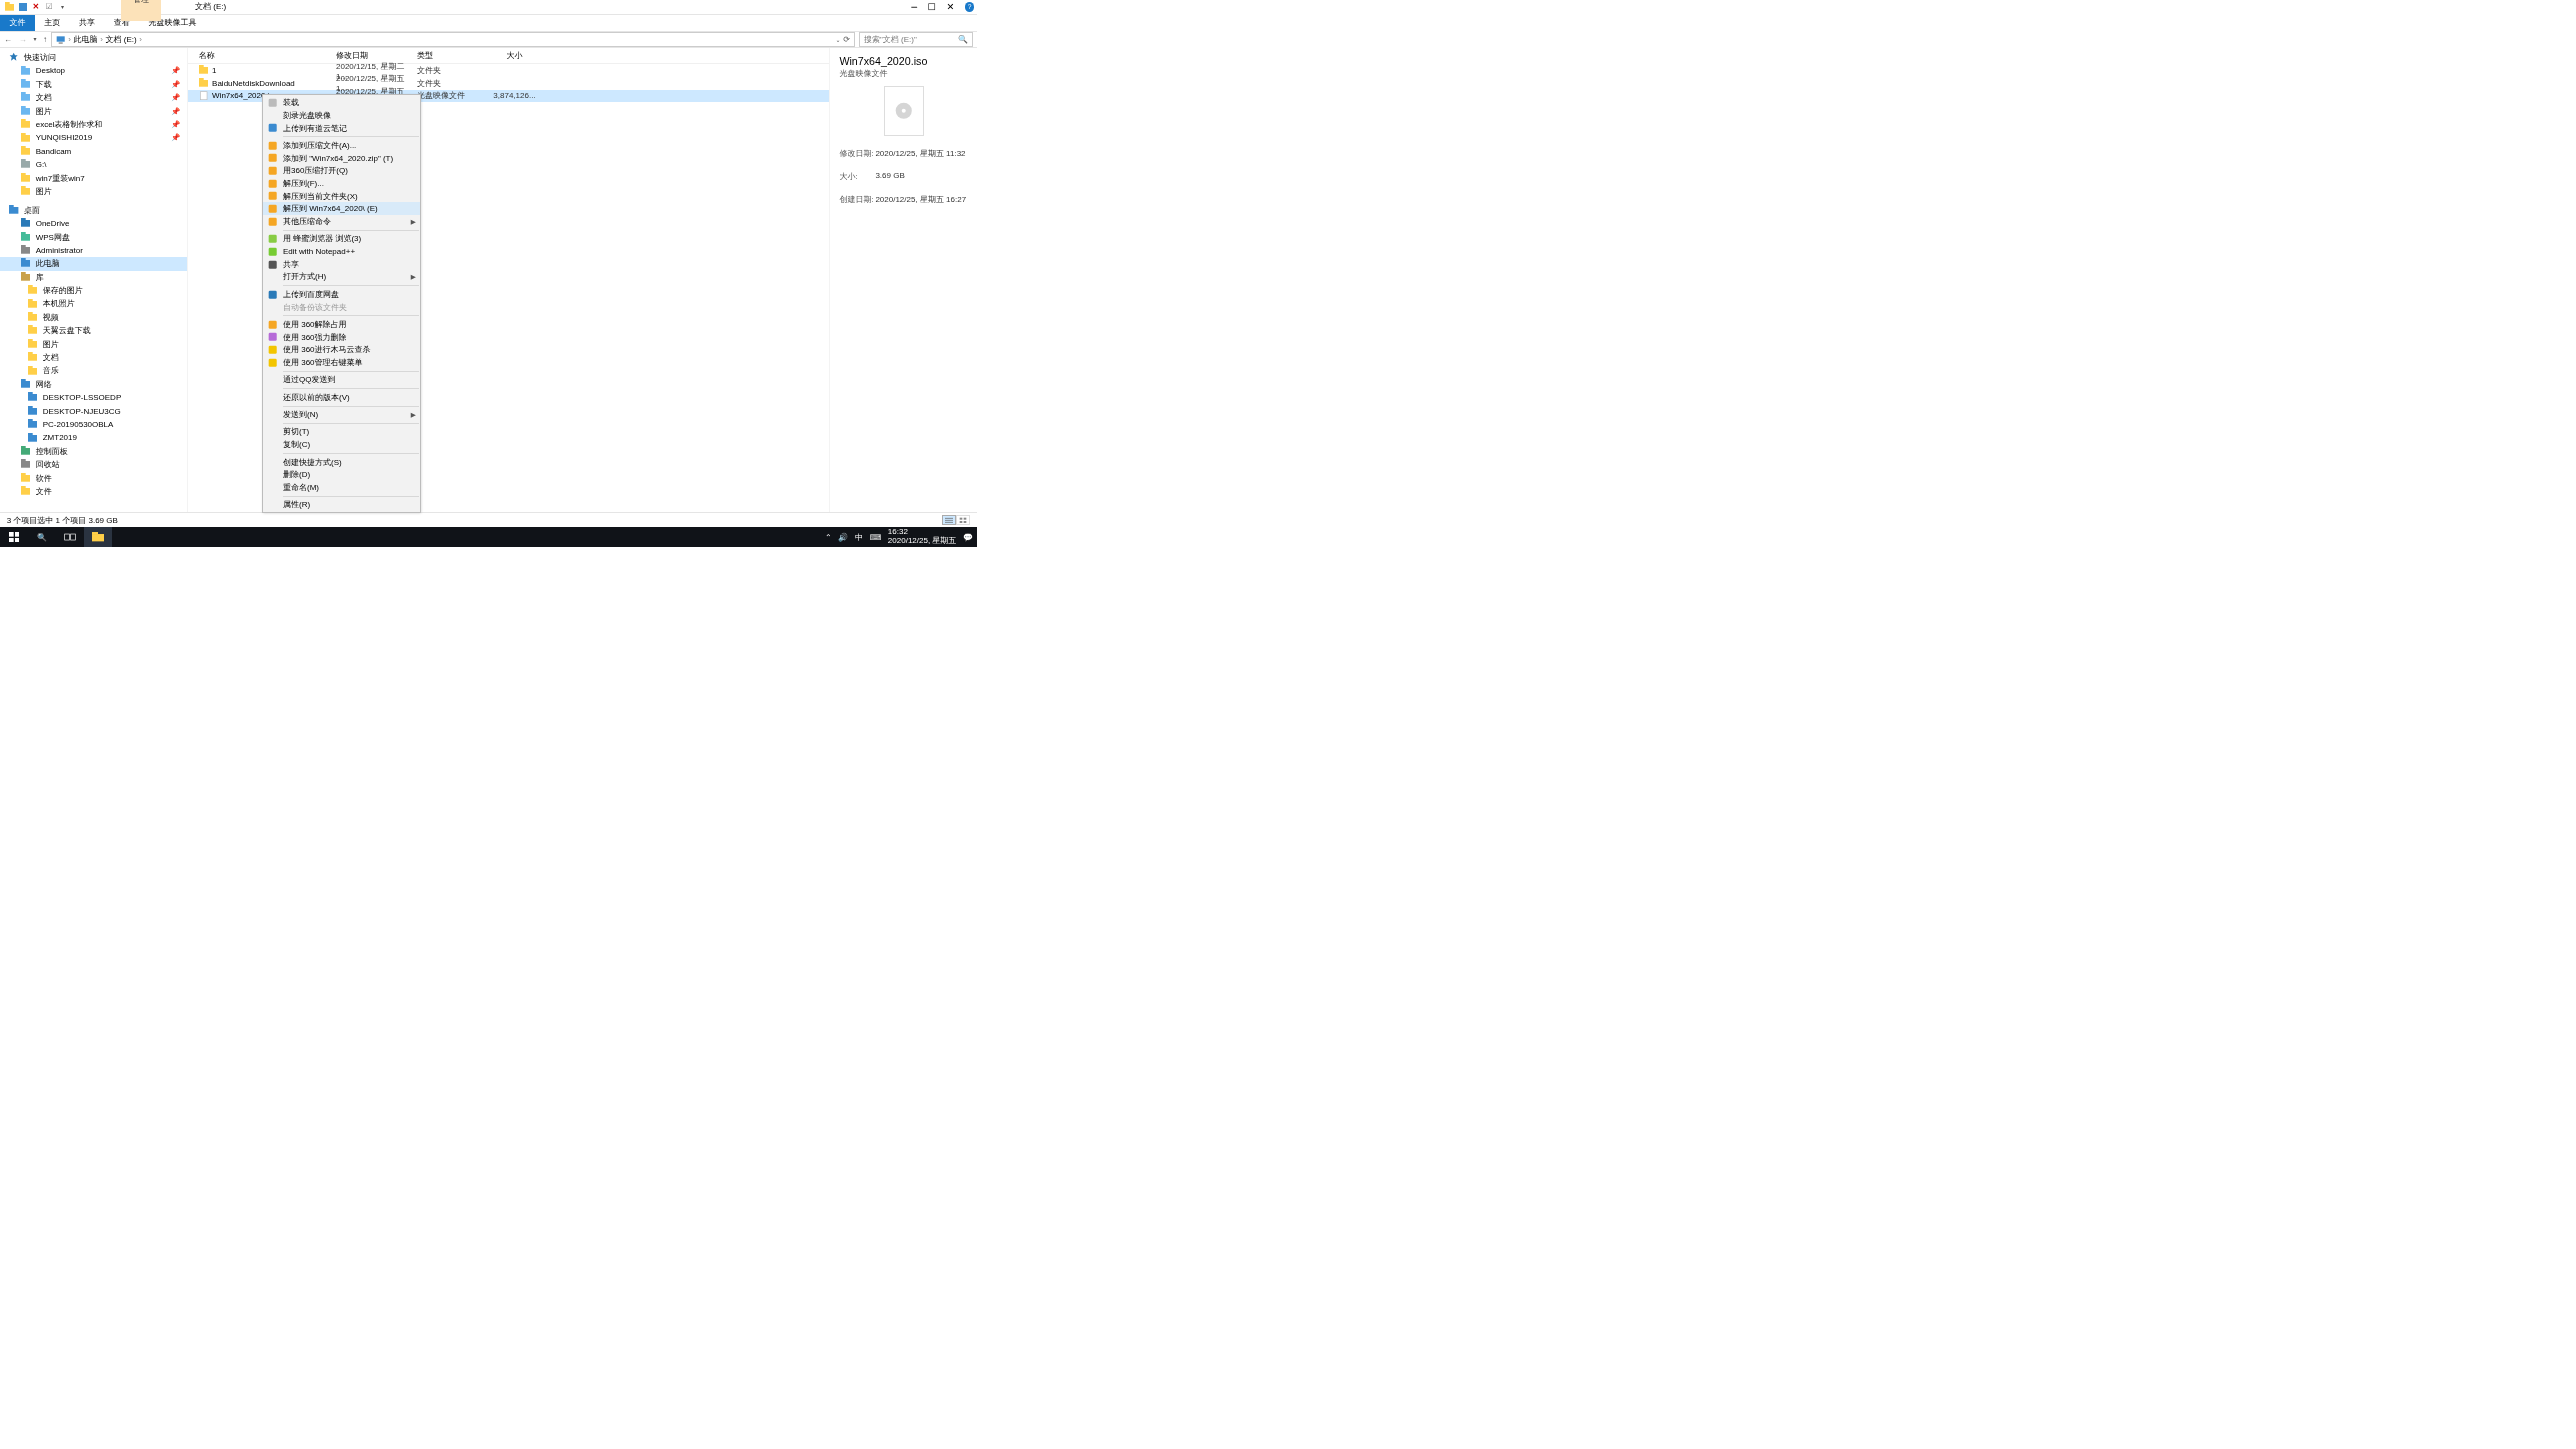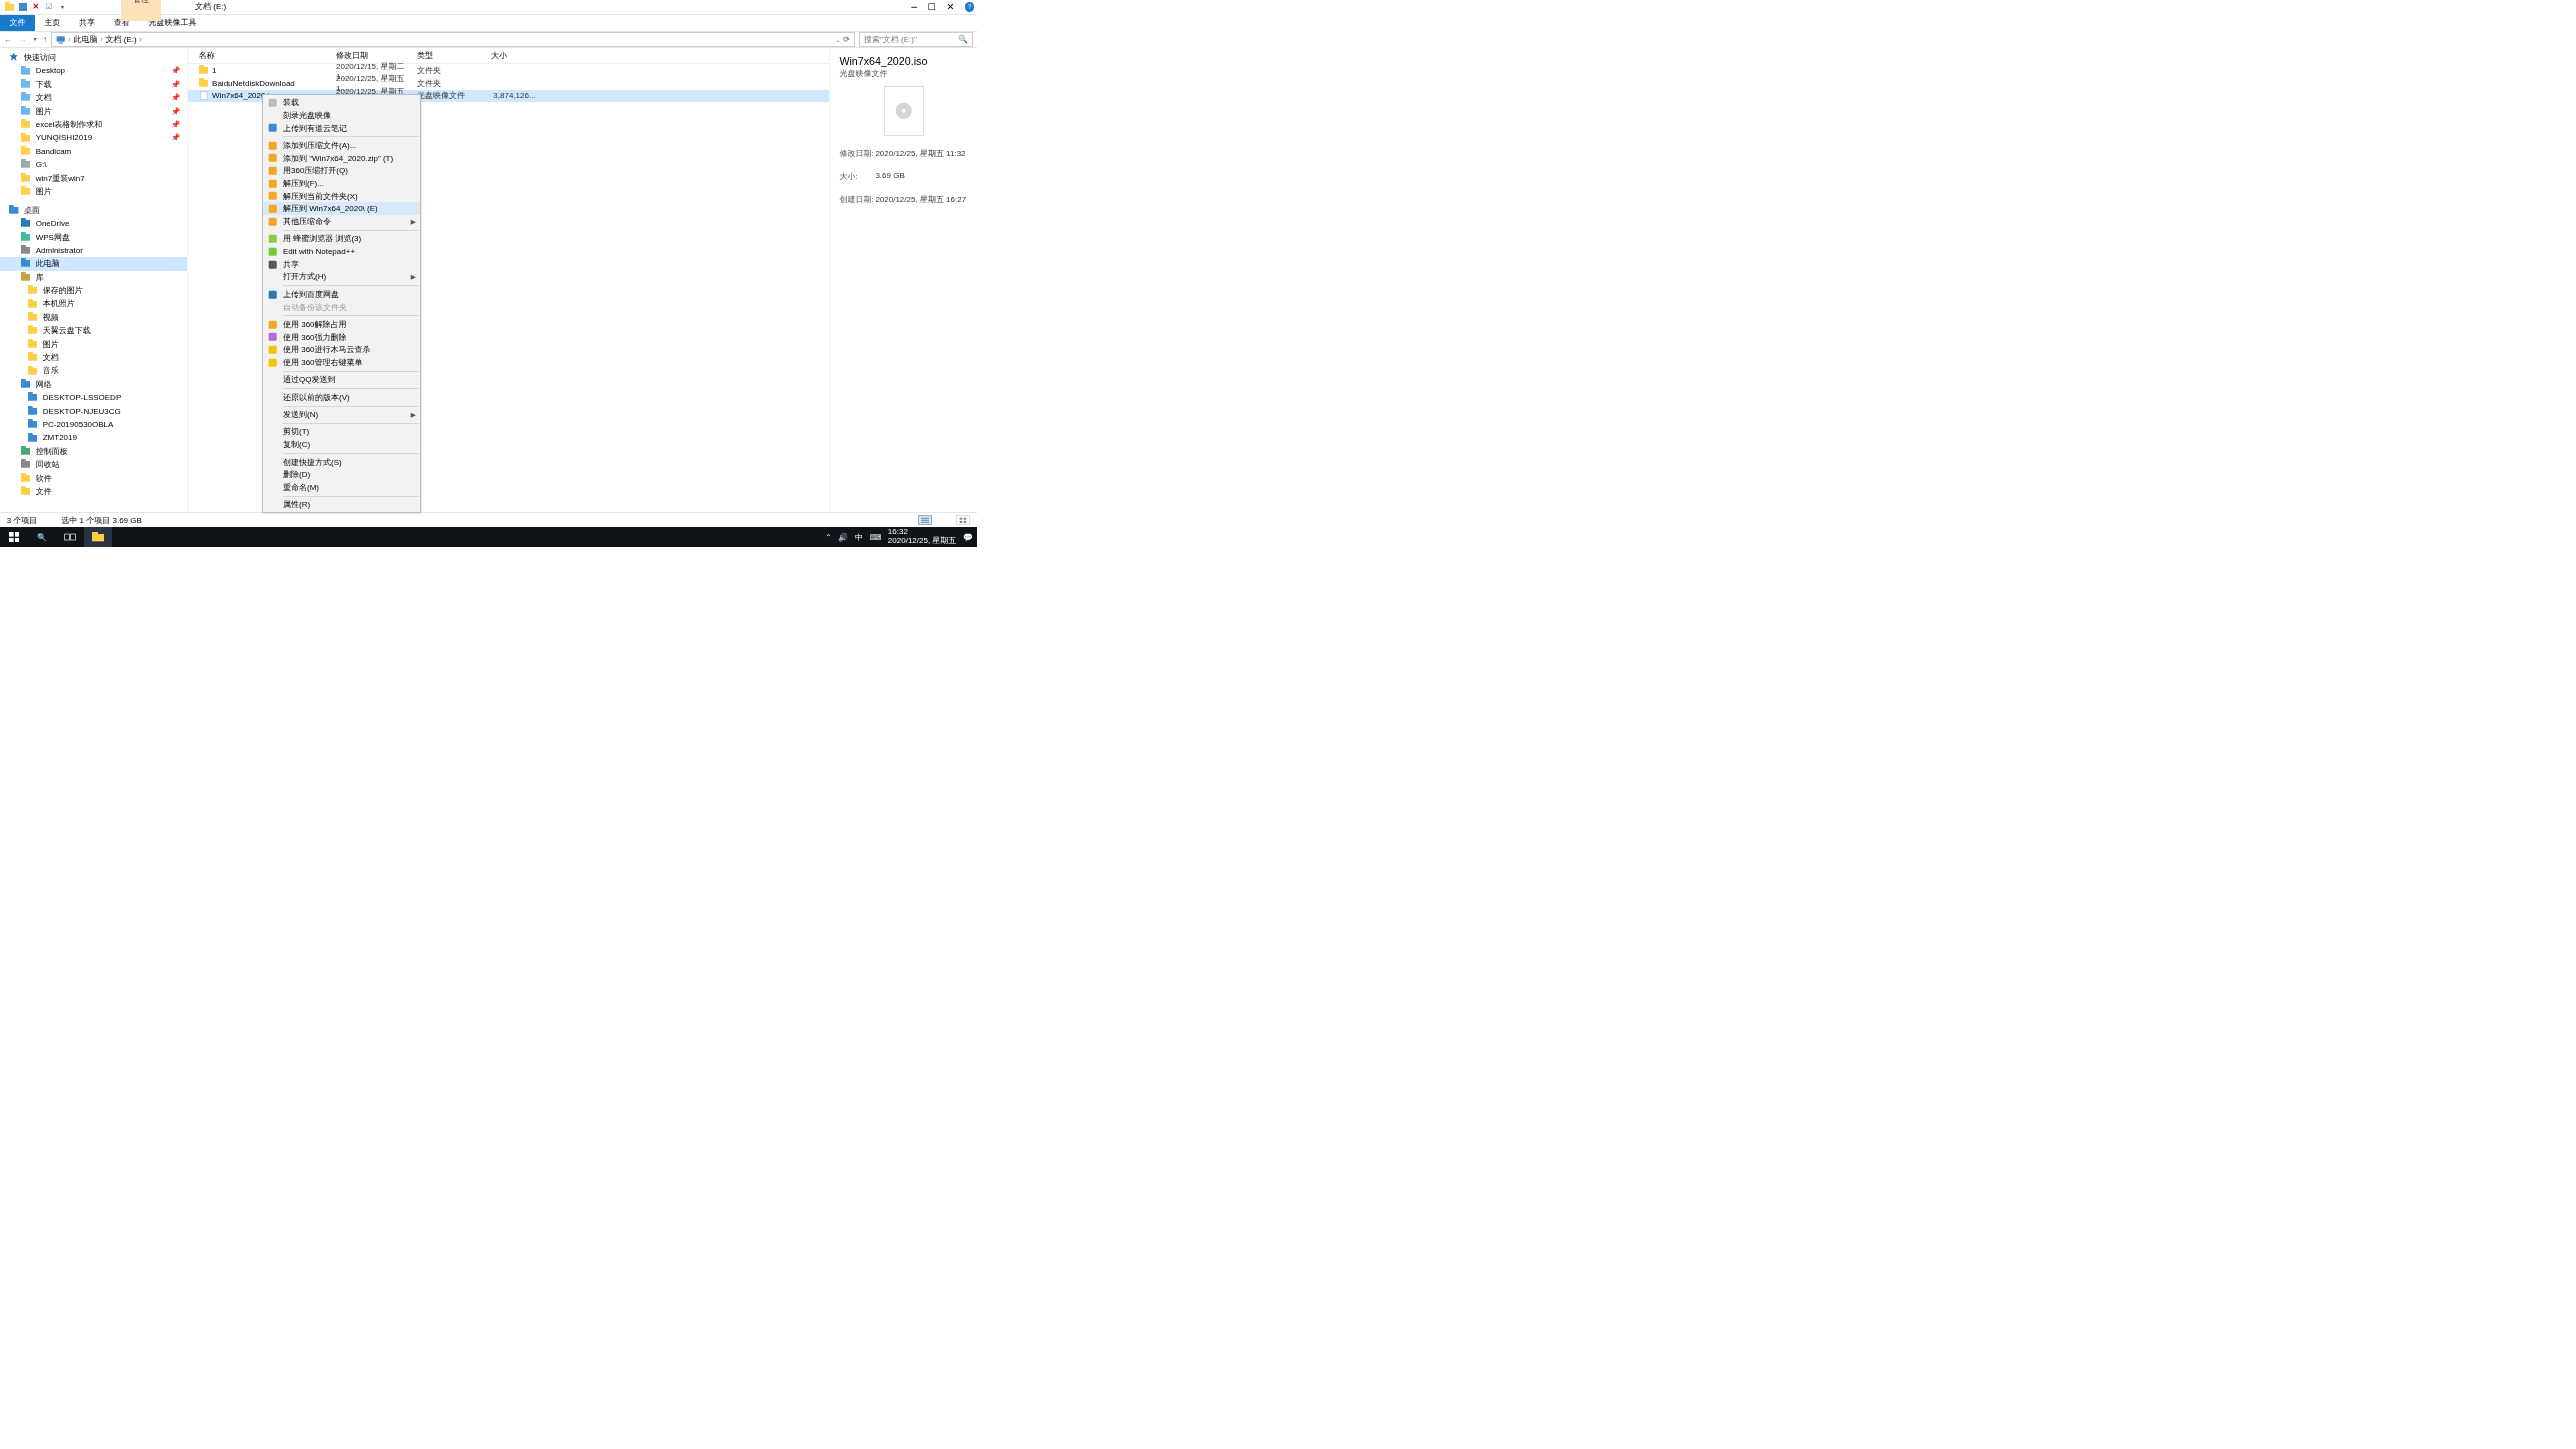--- a/index.html
+++ b/index.html
@@ -25,36 +25,36 @@
 .nav-item.lv1{padding-left:21px}
 .nav-item.lv2{padding-left:28px}
 .nav-ico{width:10.7px;height:10.7px;display:inline-block}
 .pin{margin-left:auto;margin-right:6.7px;color:#aaa;font-size:7.4px}
 .main{flex:1;display:flex;position:relative}
 .list{flex:1}
 .list-hdr{display:flex;height:16px;align-items:center;border-bottom:0.7px solid #f0f0f0}
 .col-n{width:148px;padding-left:10.7px}
 .col-d{width:81px}
 .col-t{width:74px}
-.col-s{width:47px;text-align:left}
+.col-s{width:47px;text-align:center}
 .list-row{display:flex;height:12.7px;align-items:center}
 .list-row.sel{background:#cde8ff}
 .row-n{width:148px;padding-left:10.7px;display:flex;align-items:center;gap:2.7px}
 .row-d{width:81px;color:#333}
 .row-t{width:74px;color:#333}
 .row-s{width:47px;text-align:center;color:#333}
 .fico{width:10.7px;height:10.7px;display:inline-block}
 .preview{width:148px;border-left:0.7px solid #f3f3f3;padding:6.7px 9.4px}
 .pv-title{font-size:10.7px;font-weight:400;margin-bottom:1.3px}
 .pv-sub{color:#555;margin-bottom:6.7px}
 .pv-thumb{width:40px;height:50px;border:0.7px solid #ddd;margin:5.4px auto 10.7px;display:flex;align-items:center;justify-content:center}
 .pv-row{display:flex;margin:12px 0;font-size:8px}
 .pv-k{width:36px;color:#555}
 .pv-v{color:#333}
-.status{position:absolute;bottom:20px;left:0;right:0;height:14.8px;border-top:0.7px solid #e5e5e5;display:flex;align-items:center;padding:0 6.7px;gap:24px;background:#fff}
+.status{position:absolute;bottom:20px;left:0;right:0;height:14.8px;border-top:0.7px solid #e5e5e5;display:flex;align-items:center;padding:0 6.7px;gap:0;background:#fff}
 .taskbar{position:absolute;bottom:0;left:0;right:0;height:20px;background:#101318;display:flex;align-items:center;color:#fff}
 .tb-btn{width:28px;height:20px;display:flex;align-items:center;justify-content:center}
 .tb-btn.active{background:#2a3340}
 .tb-right{margin-left:auto;display:flex;align-items:center;gap:6.7px;padding-right:4px}
 .tb-clock{line-height:1.1;font-size:7.4px}
 .ctx{position:absolute;left:262px;top:94px;width:159px;background:#f2f2f2;border:0.7px solid #bcbcbc;box-shadow:1.3px 1.3px 2.7px rgba(0,0,0,.2);padding:1.3px 0}
 .ctx-item{height:12.7px;display:flex;align-items:center;padding-left:20px;padding-right:12px;position:relative;font-size:8px}
 .ctx-item.hov{background:#d8eaf9}
 .ctx-item.disabled{color:#9a9a9a}
 .ctx-sep{height:0.7px;background:#d7d7d7;margin:2px 0.7px 2px 20px}

